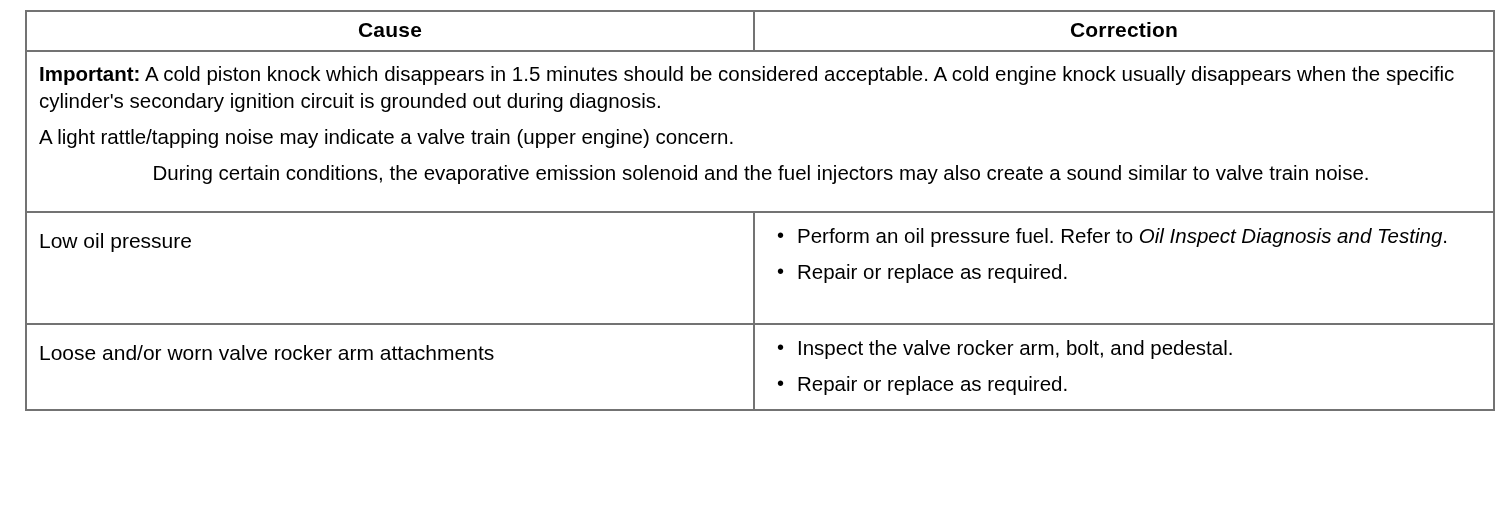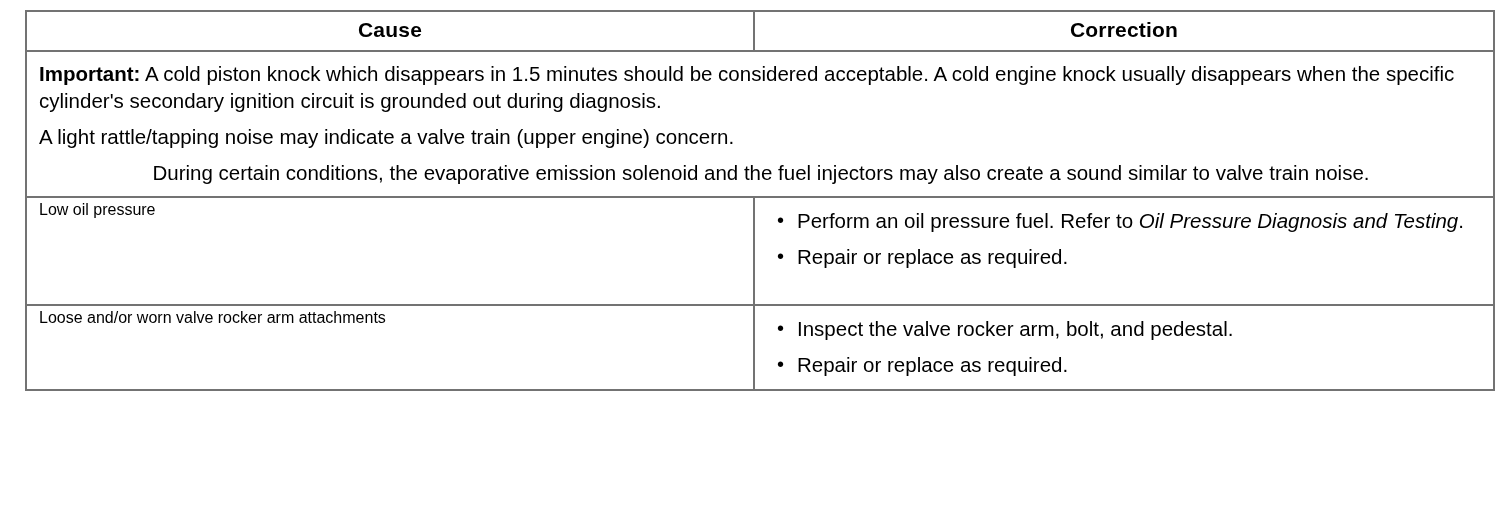--- a/index.html
+++ b/index.html
@@ -36,39 +36,39 @@
     font-size: 21px;
     font-weight: bold;
     text-align: center;
     padding: 6px 4px 8px 4px;
     letter-spacing: 0.2px;
   }
   td.cause-col, th.cause-col { width: 718px; }
   td.corr-col, th.corr-col { width: 730px; }
 
   td.note-cell {
-    padding: 8px 10px 10px 12px;
+    padding: 8px 10px 25px 12px;
     vertical-align: top;
     font-size: 20.5px;
     line-height: 1.32;
   }
   td.note-cell p {
     margin: 0 0 9px 0;
   }
   td.note-cell p:last-child {
     margin-bottom: 0;
     text-align: center;
   }
   .imp-label {
     font-weight: bold;
   }
   td.cause-cell {
-    padding: 2px 10px 10px 12px;
+    padding: 14px 10px 10px 12px;
     vertical-align: top;
-    font-size: 16px;
+    font-size: 21px;
     line-height: 1.3;
   }
   td.corr-cell {
     padding: 10px 10px 10px 10px;
     vertical-align: top;
     font-size: 20.5px;
     line-height: 1.3;
   }
   ul.bullets {
     margin: 0;
@@ -118,21 +118,21 @@
           <p><span class="imp-label">Important:</span><span> A cold piston knock which disappears in 1.5 minutes should be considered acceptable. A cold engine knock usually disappears when the specific cylinder's secondary ignition circuit is grounded out during diagnosis.</span></p>
           <p>A light rattle/tapping noise may indicate a valve train (upper engine) concern.</p>
           <p>During certain conditions, the evaporative emission solenoid and the fuel injectors may also create a sound similar to valve train noise.</p>
         </td>
       </tr>
 
       <tr class="row-oil">
         <td class="cause-cell">Low oil pressure</td>
         <td class="corr-cell">
           <ul class="bullets">
-            <li><span>Perform an oil pressure fuel. Refer to </span><span class="ital">Oil Pressure Diagnosis and Testing</span><span>.</span></li>
+            <li><span>Perform an oil pressure fuel. Refer to </span><span class="ital">Oil Inspect Diagnosis and Testing</span><span>.</span></li>
             <li><span>Repair or replace as required.</span></li>
           </ul>
         </td>
       </tr>
 
       <tr class="row-loose">
         <td class="cause-cell">Loose and/or worn valve rocker arm attachments</td>
         <td class="corr-cell">
           <ul class="bullets">
             <li><span>Inspect the valve rocker arm, bolt, and pedestal.</span></li>

